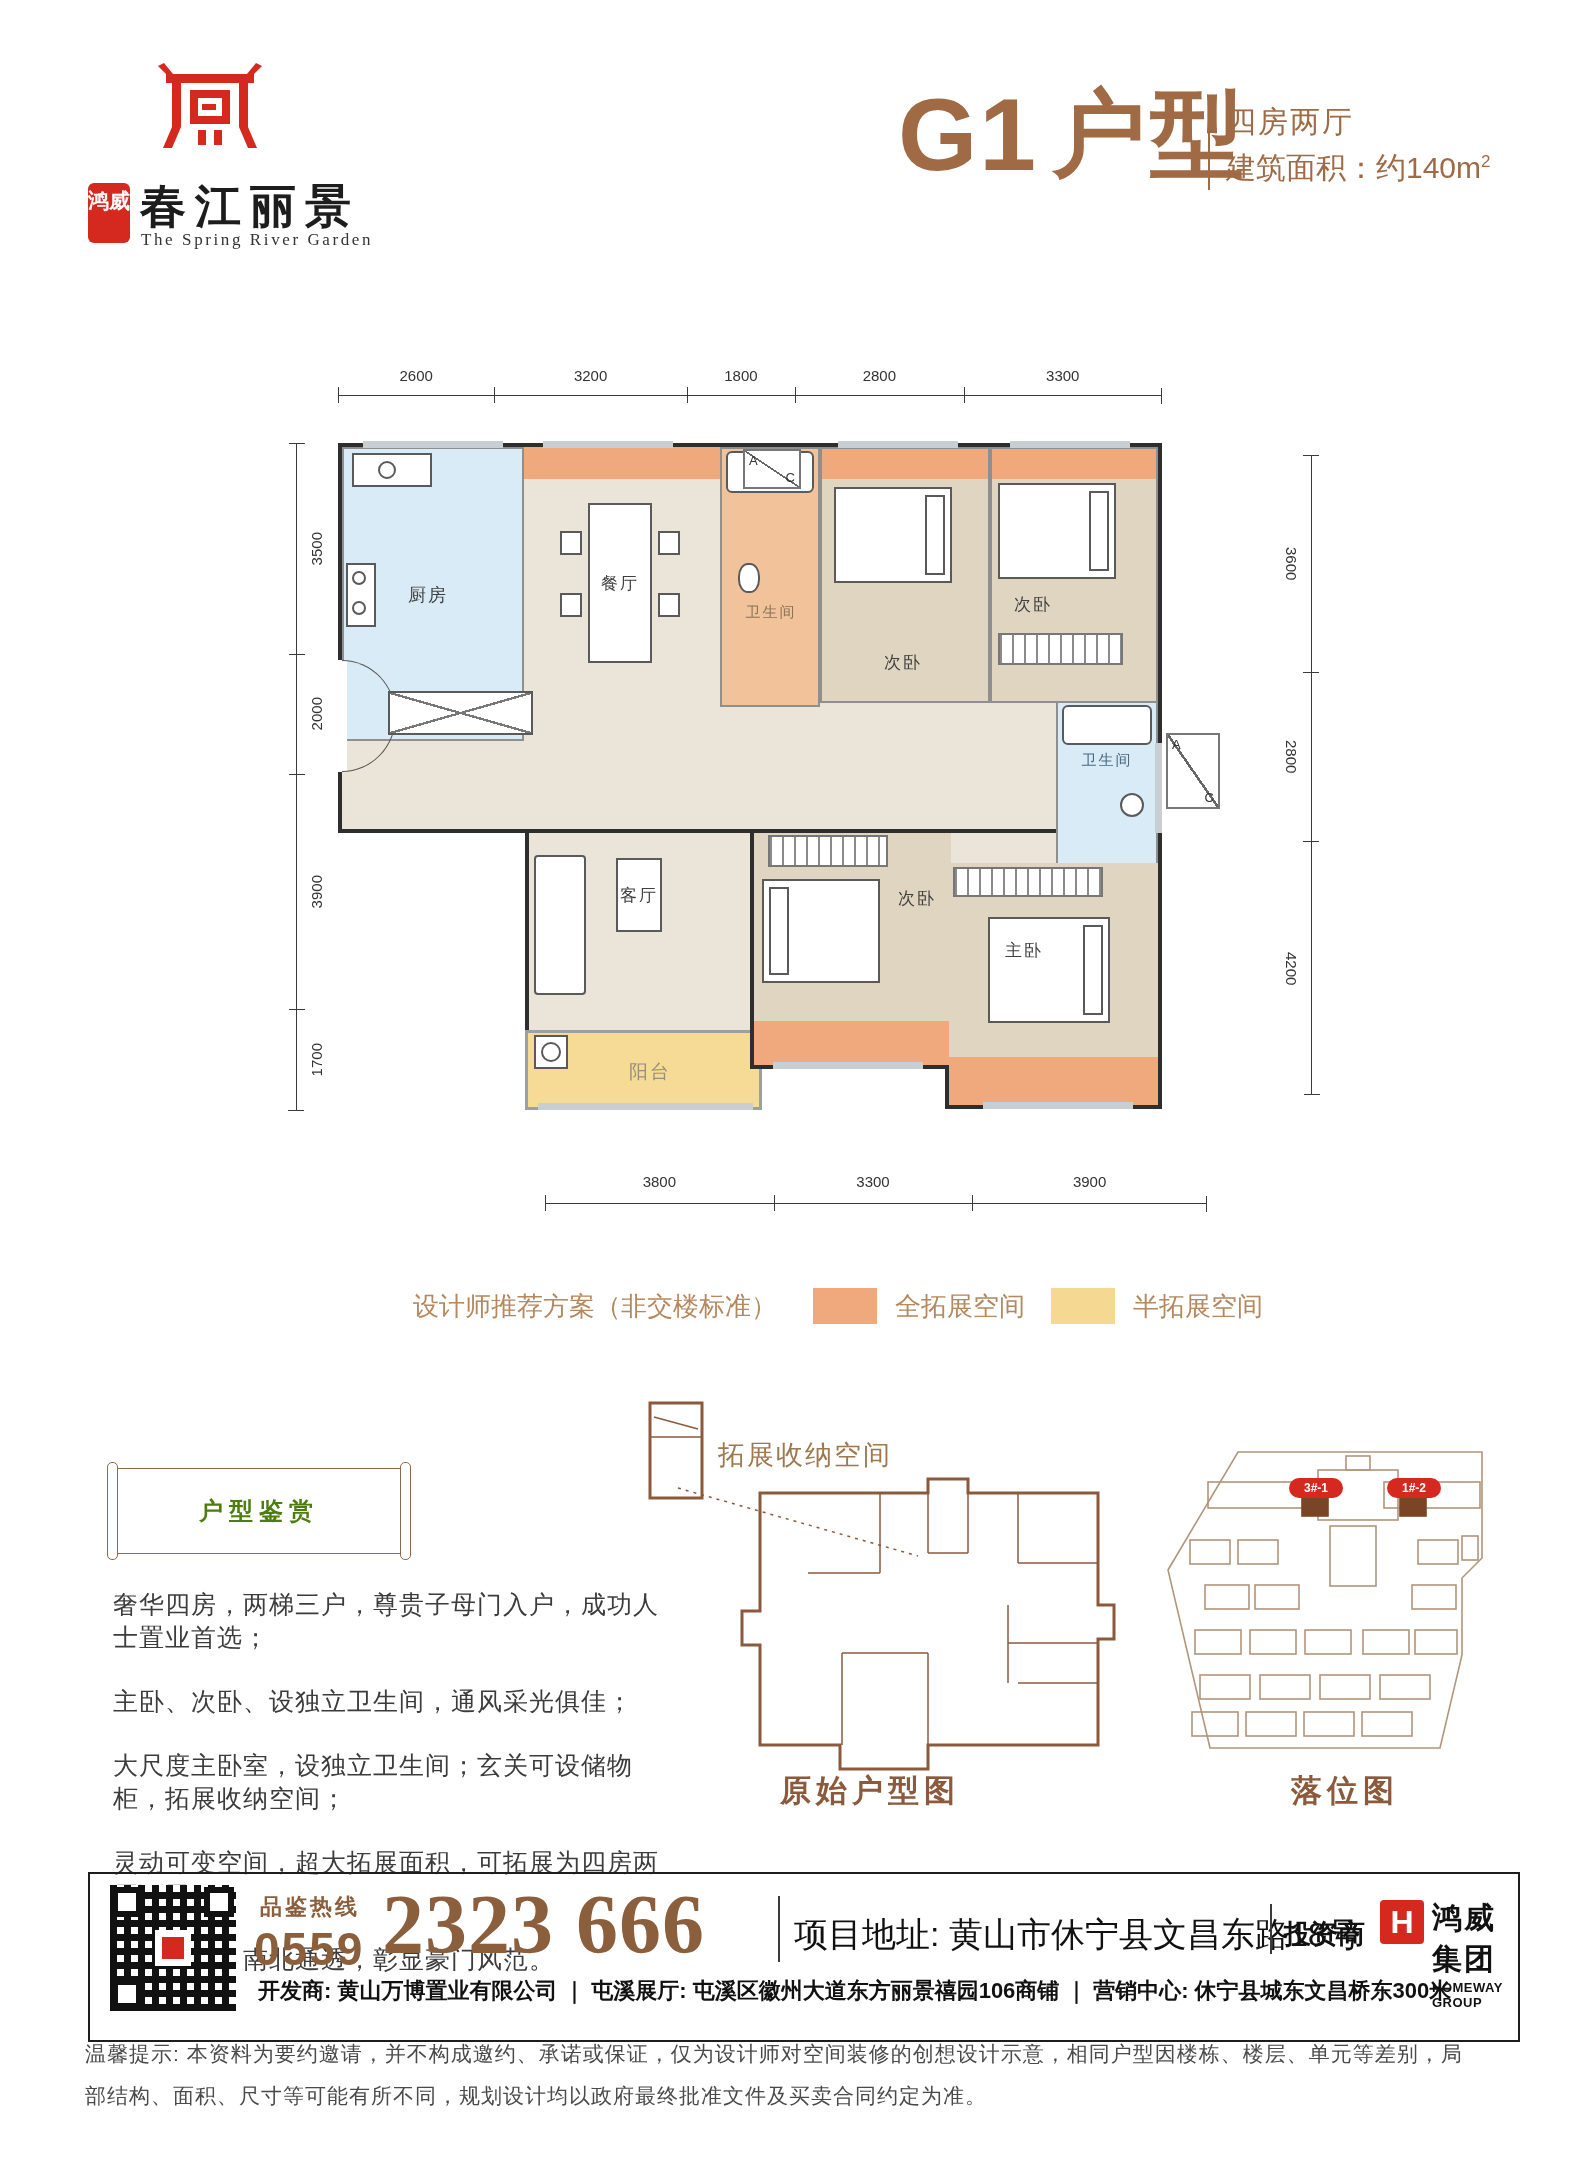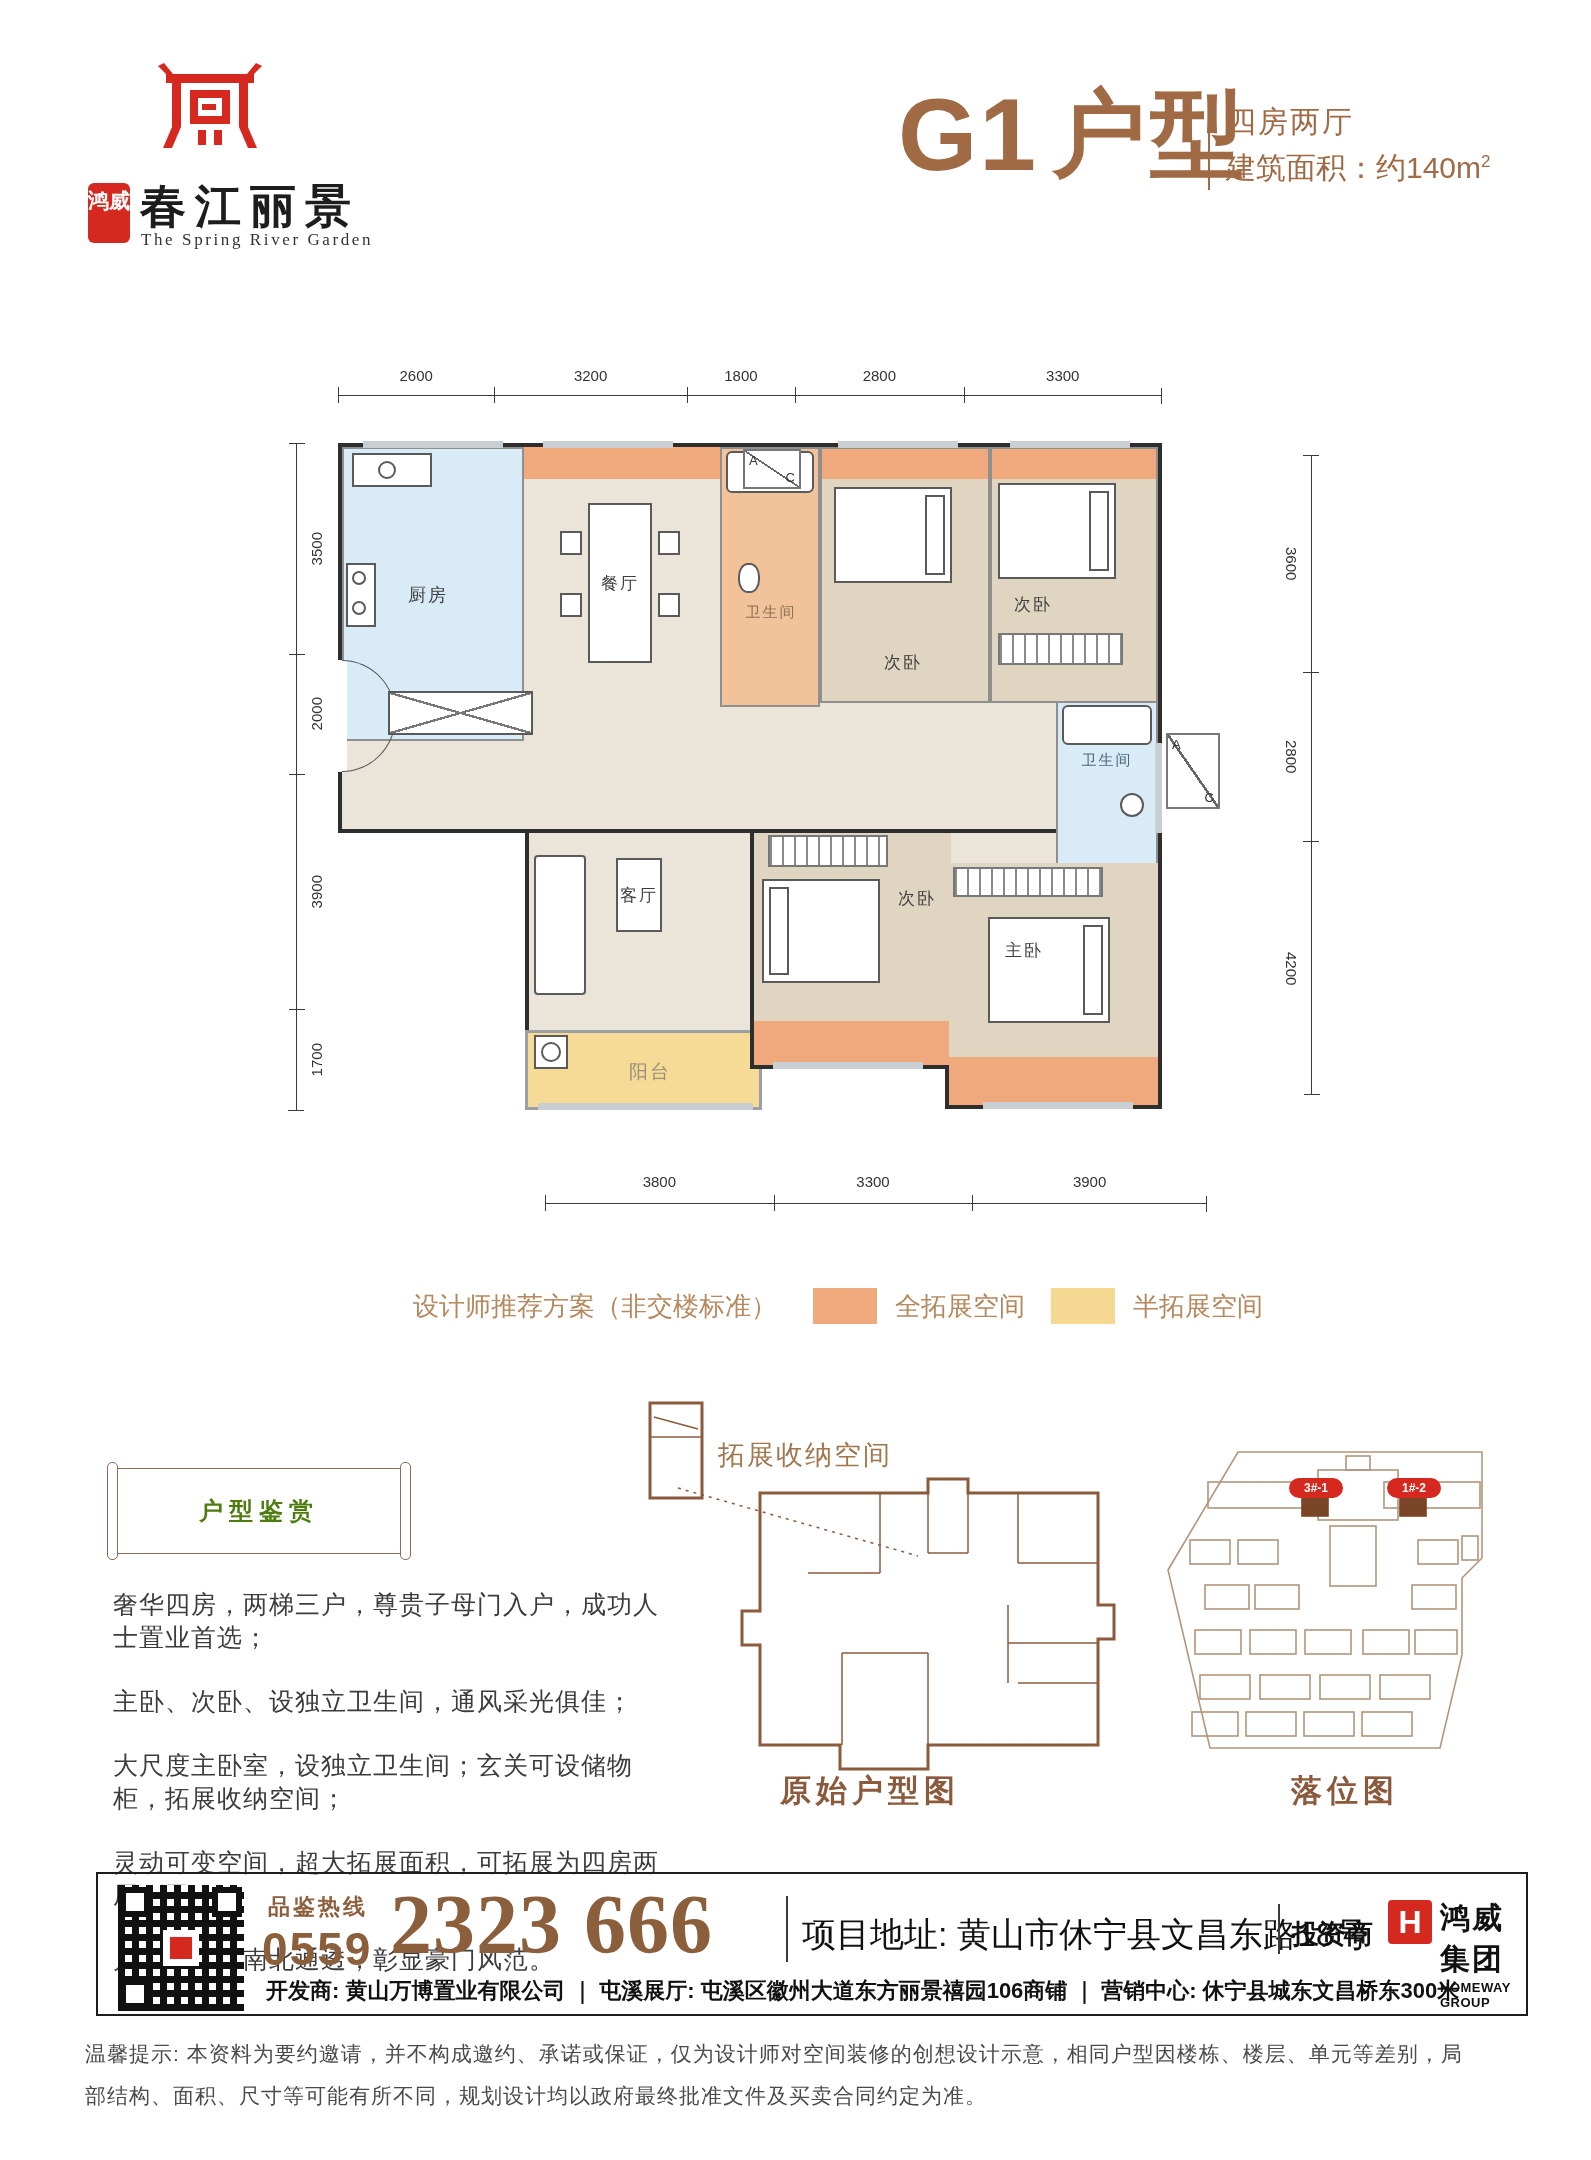--- a/index.html
+++ b/index.html
@@ -55,21 +55,21 @@
   .appr-box{position:absolute;border:1px solid #8B6B4F;color:#4d7c0f;display:flex;align-items:center;justify-content:center;
             font-size:24px;font-weight:bold;letter-spacing:6px;font-family:"Liberation Serif",serif}
   .appr-box::before,.appr-box::after{content:"";position:absolute;top:-7px;bottom:-7px;width:9px;border:1px solid #8B6B4F;border-radius:5px;background:#fff}
   .appr-box::before{left:-7px}.appr-box::after{right:-7px}
   .appr-lines p{margin:0 0 31px 0;font-size:25px;color:#3c3c3c;letter-spacing:1px}
   .cap{position:absolute;color:#8B5A3C;font-size:31px;letter-spacing:5px;text-align:center;font-weight:bold}
   .anno{position:absolute;color:#A07850;font-size:27px;letter-spacing:2px}
   .badge{position:absolute;width:54px;height:20px;background:#D5281F;border-radius:10px;color:#fff;font-size:12px;
          font-weight:bold;text-align:center;line-height:20px}
   
-  #contact{position:absolute;left:96px;top:1872px;width:1432px;height:144px;border:2px solid #1d1d1d;box-sizing:border-box}
+  #contact{position:absolute;left:88px;top:1872px;width:1432px;height:170px;border:2px solid #1d1d1d;box-sizing:border-box}
   .qr{position:absolute;left:20px;top:11px;width:126px;height:126px;background:#fff;
       background-image:repeating-linear-gradient(90deg,#111 0 7px,transparent 7px 14px),repeating-linear-gradient(0deg,#111 0 7px,#fff 7px 14px)}
   .finder{position:absolute;width:30px;height:30px;border:6px solid #111;background:#fff;box-sizing:border-box}
   .qrseal{position:absolute;left:45px;top:45px;width:36px;height:36px;background:#fff;display:flex;align-items:center;justify-content:center}
   .qrseal span{width:22px;height:22px;background:#D5281F;display:block}
   .brown{color:#8B5E3C}
   .phone{font-family:"Liberation Serif",serif;font-weight:bold;font-size:84px;color:#8B5E3C;letter-spacing:1px}
   .vbar{position:absolute;width:2px;background:#3a3a3a}
   .homelogo{position:absolute;width:44px;height:44px;background:#D5281F;border-radius:4px;color:#fff;
             font-weight:bold;font-size:32px;display:flex;align-items:center;justify-content:center}

